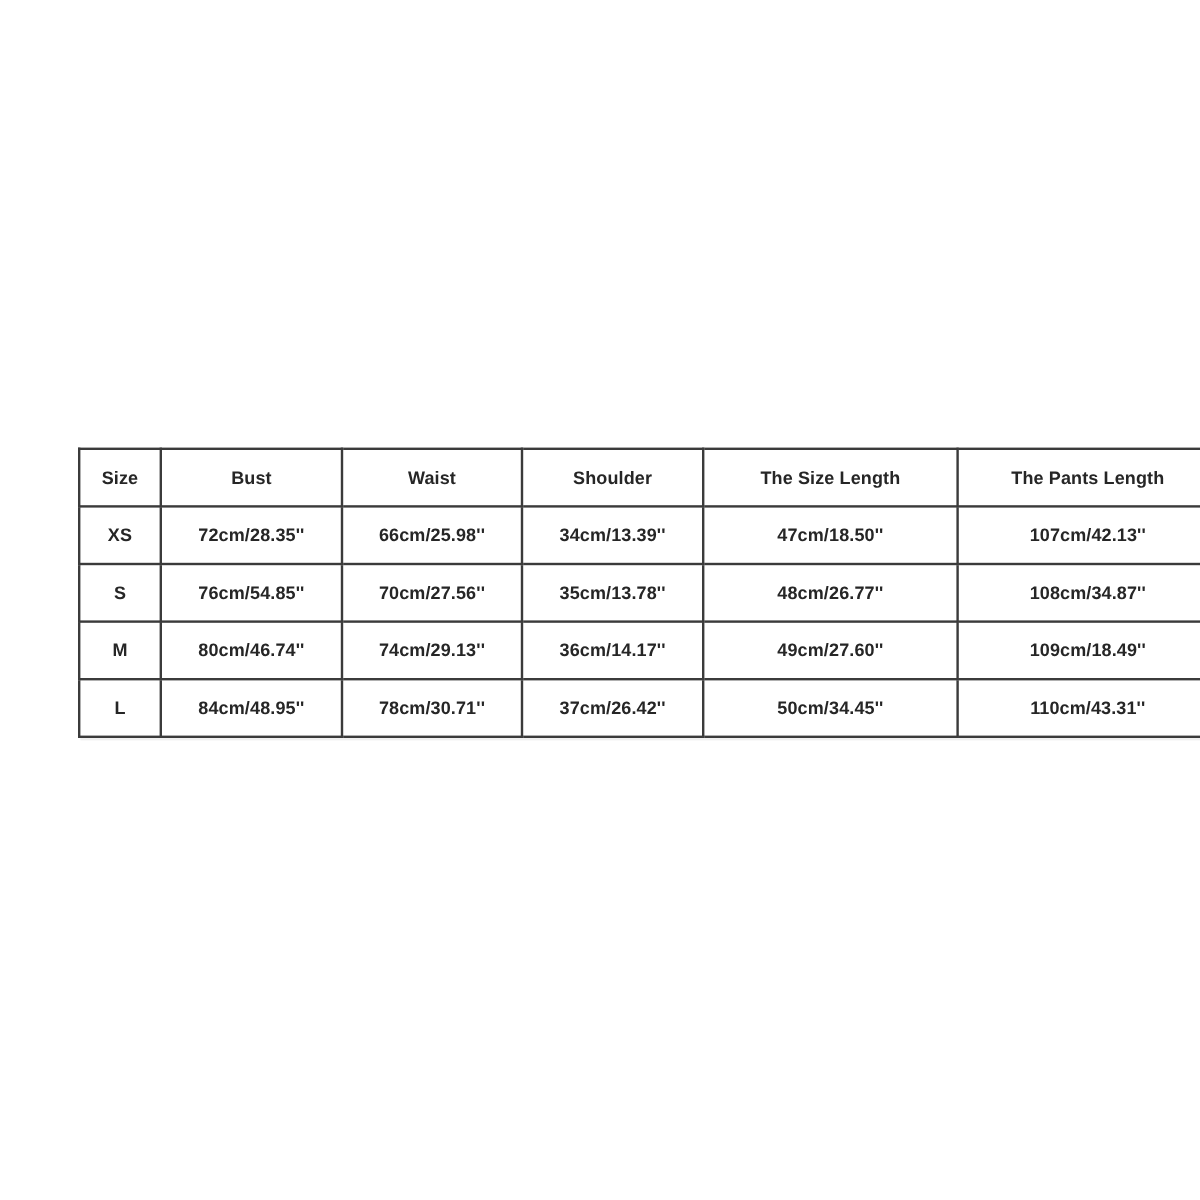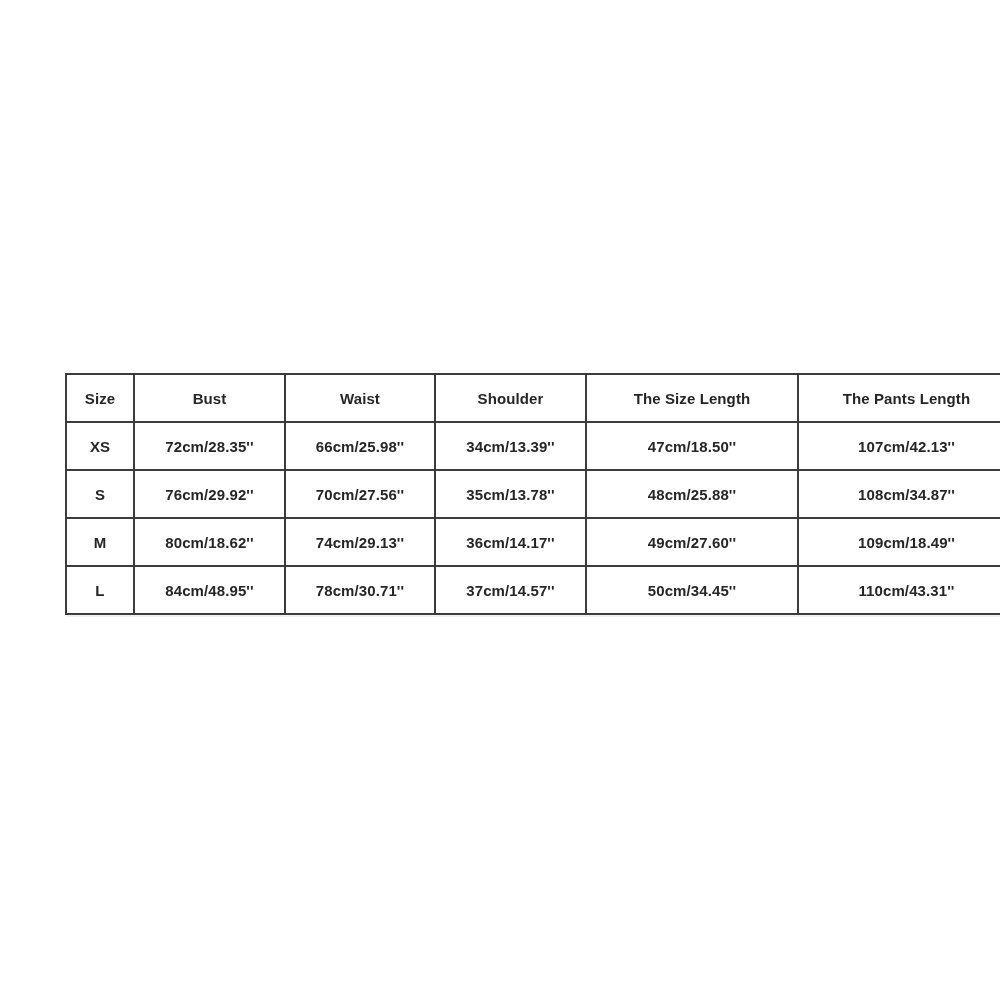--- a/index.html
+++ b/index.html
@@ -60,36 +60,36 @@
     <tr>
       <td>XS</td>
       <td>72cm/28.35''</td>
       <td>66cm/25.98''</td>
       <td>34cm/13.39''</td>
       <td>47cm/18.50''</td>
       <td>107cm/42.13''</td>
     </tr>
     <tr>
       <td>S</td>
-      <td>76cm/29.92''</td>
+      <td>76cm/54.85''</td>
       <td>70cm/27.56''</td>
       <td>35cm/13.78''</td>
-      <td>48cm/25.88''</td>
+      <td>48cm/26.77''</td>
       <td>108cm/34.87''</td>
     </tr>
     <tr>
       <td>M</td>
-      <td>80cm/18.62''</td>
+      <td>80cm/46.74''</td>
       <td>74cm/29.13''</td>
       <td>36cm/14.17''</td>
       <td>49cm/27.60''</td>
       <td>109cm/18.49''</td>
     </tr>
     <tr>
       <td>L</td>
       <td>84cm/48.95''</td>
       <td>78cm/30.71''</td>
-      <td>37cm/14.57''</td>
+      <td>37cm/26.42''</td>
       <td>50cm/34.45''</td>
       <td>110cm/43.31''</td>
     </tr>
   </tbody>
 </table>
 
 </body></html>

